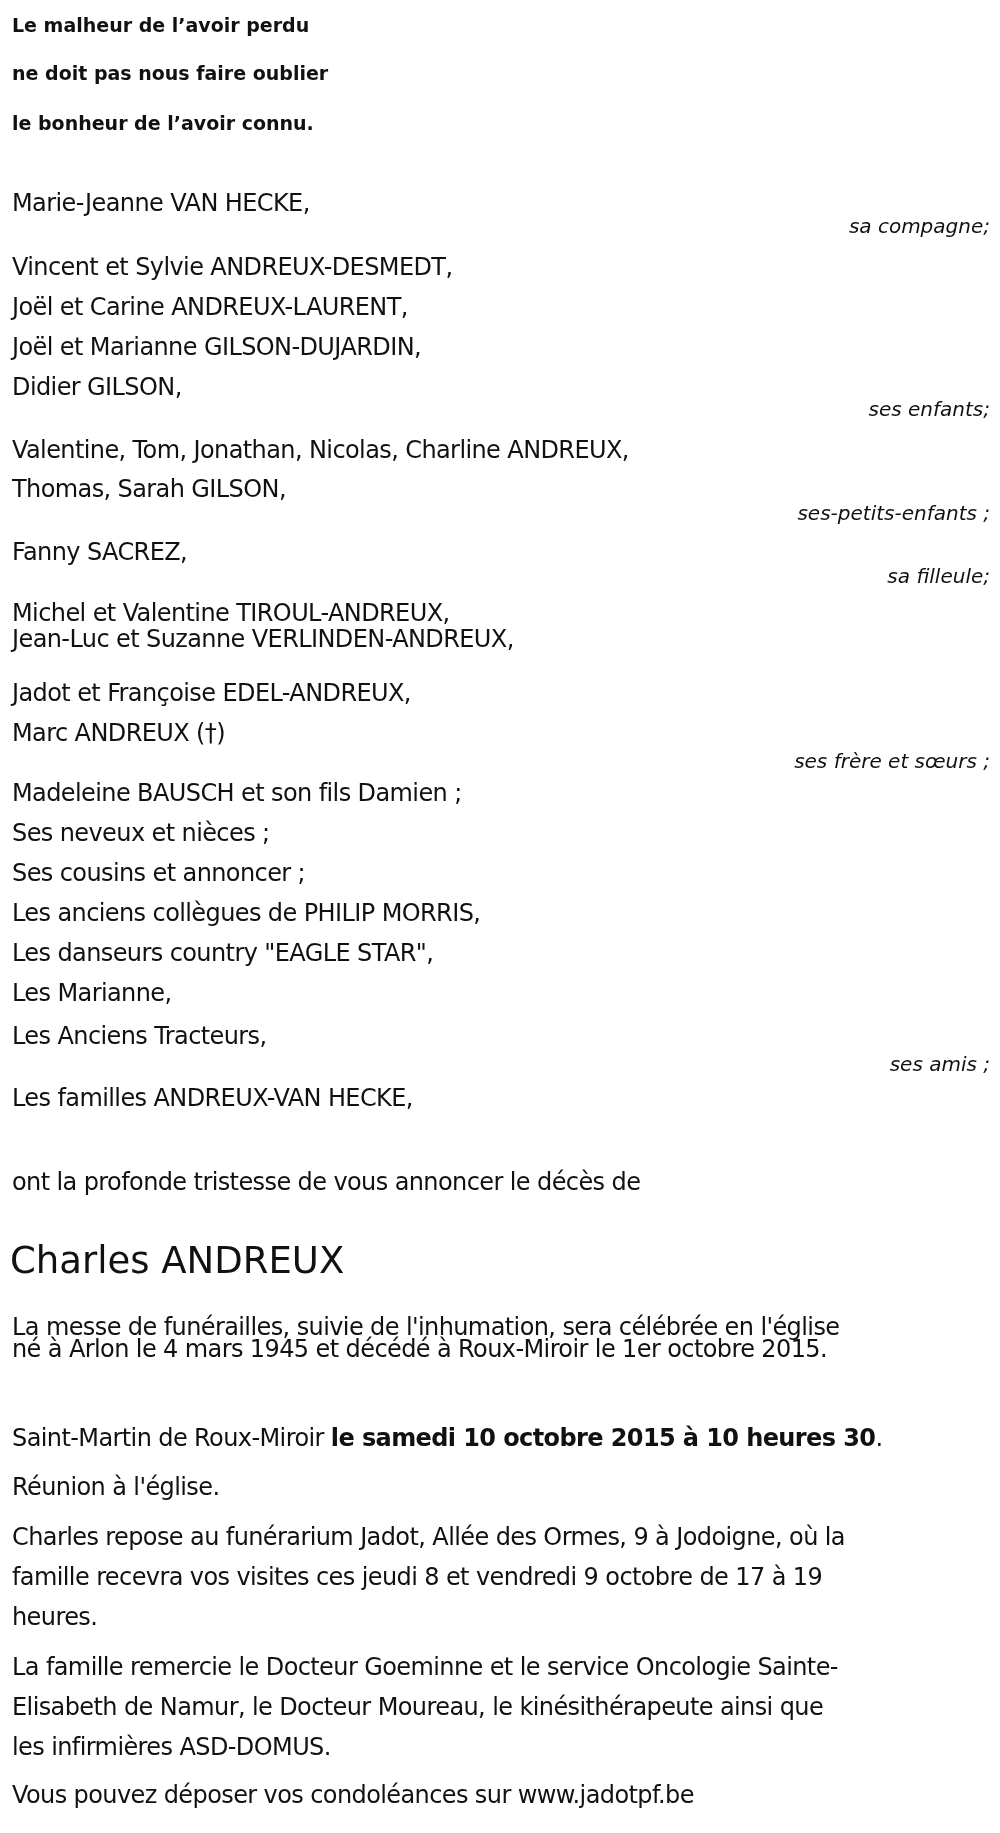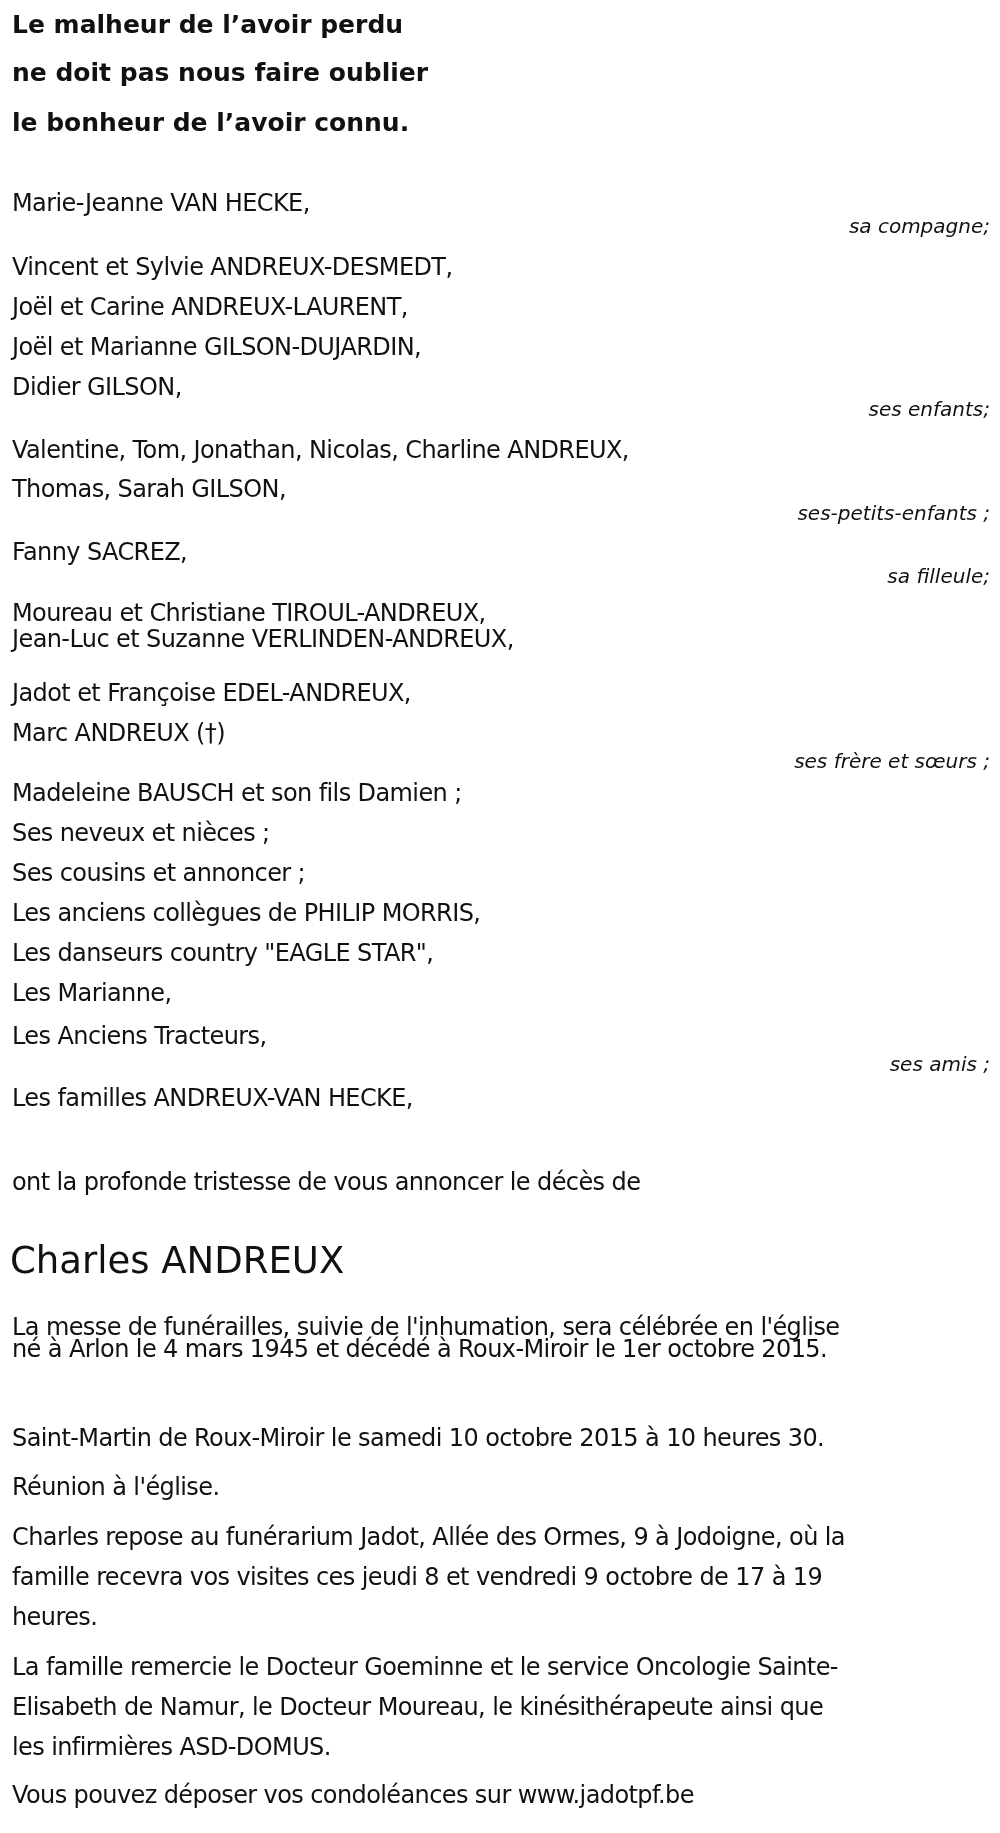--- a/index.html
+++ b/index.html
@@ -1,22 +1,22 @@
 <!DOCTYPE html>
 <html><head>
 <meta charset="utf-8">
 <style>
   html, body { margin: 0; padding: 0; background: #ffffff; }
   body { width: 1000px; height: 1833px; position: relative; overflow: hidden;
          font-family: "DejaVu Sans", "Liberation Sans", sans-serif; color: #111111; }
   .ln { position: absolute; left: 12px; white-space: nowrap; font-size: 24px; line-height: 40px; }
-  .ep { position: absolute; left: 12px; white-space: nowrap; font-size: 25px; line-height: 40px; font-weight: bold; }
+  .ep { position: absolute; left: 12px; white-space: nowrap; font-size: 19px; line-height: 40px; font-weight: bold; }
   .lbl { position: absolute; right: 10px; white-space: nowrap; font-size: 20px; line-height: 40px; font-style: italic; text-align: right; }
   .title { position: absolute; left: 10px; top: 1237px; font-size: 37px; line-height: 48px; font-weight: normal; white-space: nowrap; }
-  .b { font-weight: normal; }
+  .b { font-weight: bold; }
   .cond { letter-spacing: -0.6px; }
 </style>
 </head>
 <body>
 
 <div>
   <div class="ep" style="top:5px">Le malheur de l’avoir perdu</div>
   <div class="ep" style="top:53px">ne doit pas nous faire oublier</div>
   <div class="ep" style="top:103px">le bonheur de l’avoir connu.</div>
 </div>
@@ -32,21 +32,21 @@
   <div class="ln cond" style="top:367px">Didier GILSON,</div>
   <div class="lbl" style="top:389px">ses enfants;</div>
 
   <div class="ln cond" style="top:430px">Valentine, Tom, Jonathan, Nicolas, Charline ANDREUX,</div>
   <div class="ln cond" style="top:469px">Thomas, Sarah GILSON,</div>
   <div class="lbl" style="top:493px">ses-petits-enfants ;</div>
 
   <div class="ln cond" style="top:532px">Fanny SACREZ,</div>
   <div class="lbl" style="top:556px">sa filleule;</div>
 
-  <div class="ln cond" style="top:593px">Moureau et Christiane TIROUL-ANDREUX,</div>
+  <div class="ln cond" style="top:593px">Michel et Valentine TIROUL-ANDREUX,</div>
   <div class="ln cond" style="top:619px">Jean-Luc et Suzanne VERLINDEN-ANDREUX,</div>
   <div class="ln cond" style="top:673px">Jadot et Françoise EDEL-ANDREUX,</div>
   <div class="ln cond" style="top:713px">Marc ANDREUX (†)</div>
   <div class="lbl" style="top:741px">ses frère et sœurs ;</div>
 
   <div class="ln cond" style="top:773px">Madeleine BAUSCH et son fils Damien ;</div>
   <div class="ln cond" style="top:813px">Ses neveux et nièces ;</div>
   <div class="ln cond" style="top:853px">Ses cousins et annoncer ;</div>
   <div class="ln cond" style="top:893px">Les anciens collègues de PHILIP MORRIS,</div>
   <div class="ln cond" style="top:933px">Les danseurs country "EAGLE STAR",</div>

